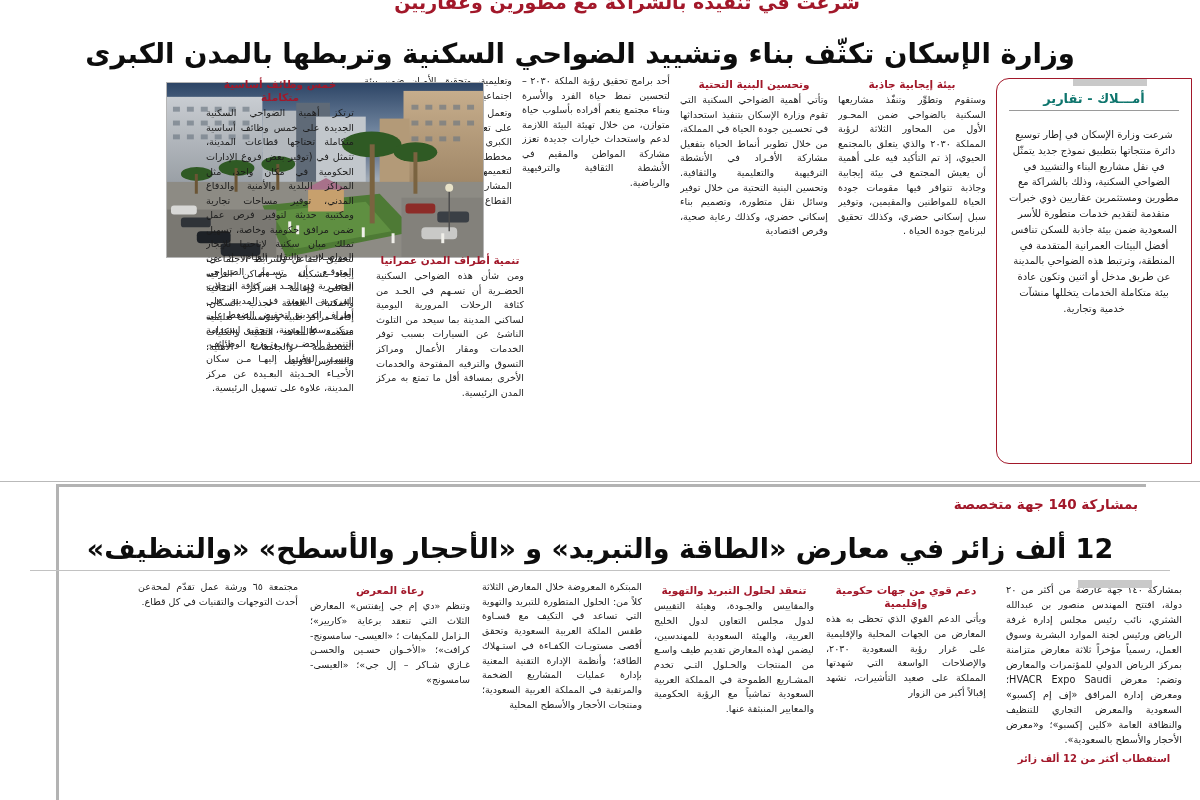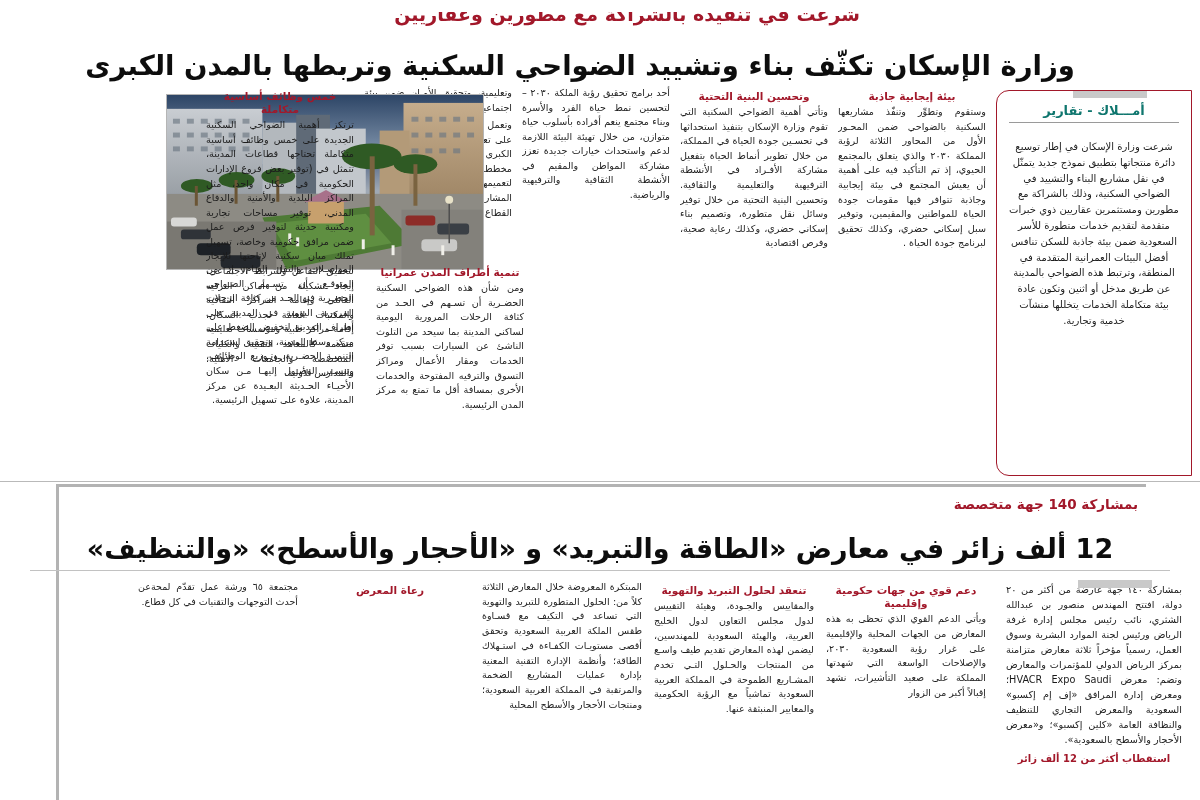--- a/index.html
+++ b/index.html
@@ -32,21 +32,21 @@
     text-align:justify;
     text-align-last:right;
     line-height:1.52;
     font-size:9.6px;
     color:#1c1c1c;
     hyphens:none;
   }
   .body-col{overflow:hidden;}
 
   
-  #article-one{position:absolute;left:0;top:12px;width:1200px;height:422px;}
+  #article-one{position:absolute;left:0;top:0;width:1200px;height:422px;}
 
   .top-red-strip{
     position:absolute;top:0;right:0;width:1200px;height:22px;
     overflow:hidden;
   }
   .top-red-strip .txt{
     position:absolute;top:-9px;right:340px;
     color:#a2182a;font-weight:bold;font-size:19px;white-space:nowrap;
   }
 
@@ -337,20 +337,21 @@
       <div class="subhead">تنعقد لحلول التبريد والتهوية</div>
       <p>والمقاييس والجـودة، وهيئة التقييس لدول مجلس التعاون لدول الخليج العربية، والهيئة السعودية للمهندسين، ليضمن لهذه المعارض تقديم طيف واسـع من المنتجات والحـلول التـي تخدم المشـاريع الطموحة في المملكة العربية السعودية تماشياً مع الرؤية الحكومية والمعايير المنبثقة عنها.</p>
     </div>
 
     <div id="a2-c3" class="a2col body-col" style="height:208px">
       <p>المبتكرة المعروضة خلال المعارض الثلاثة كلاً من: الحلول المتطورة للتبريد والتهوية التي تساعد في التكيف مع قسـاوة طقس الملكة العربية السعودية وتحقق أقصى مستويـات الكفـاءة في استـهلاك الطاقة؛ وأنظمة الإدارة التقنية المعنية بإدارة عمليات المشاريع الضخمة والمرتقبة في المملكة العربية السعودية؛ ومنتجات الأحجار والأسطح المحلية</p>
     </div>
 
     <div id="a2-c4" class="a2col body-col" style="height:208px">
       <div class="subhead">رعاة المعرض</div>
+      <p>وتنظم «دي إم جي إيفنتس» المعارض الثلاث التي تنعقد برعاية «كاريير»؛ الـزامل للمكيفات ؛ «العيسى- سامسونج- كرافت»؛ «الأخـوان حسـين والحسـن غـازي شـاكر – إل جي»؛ «العيسى-سامسونج»</p>
     </div>
 
     <div id="a2-c5" class="a2col body-col" style="height:208px">
       <p>مجتمعة ٦٥ ورشة عمل تقدّم لمحةعن أحدث التوجهات والتقنيات في كل قطاع.</p>
     </div>
 
   </section>
 
 </div>
 

